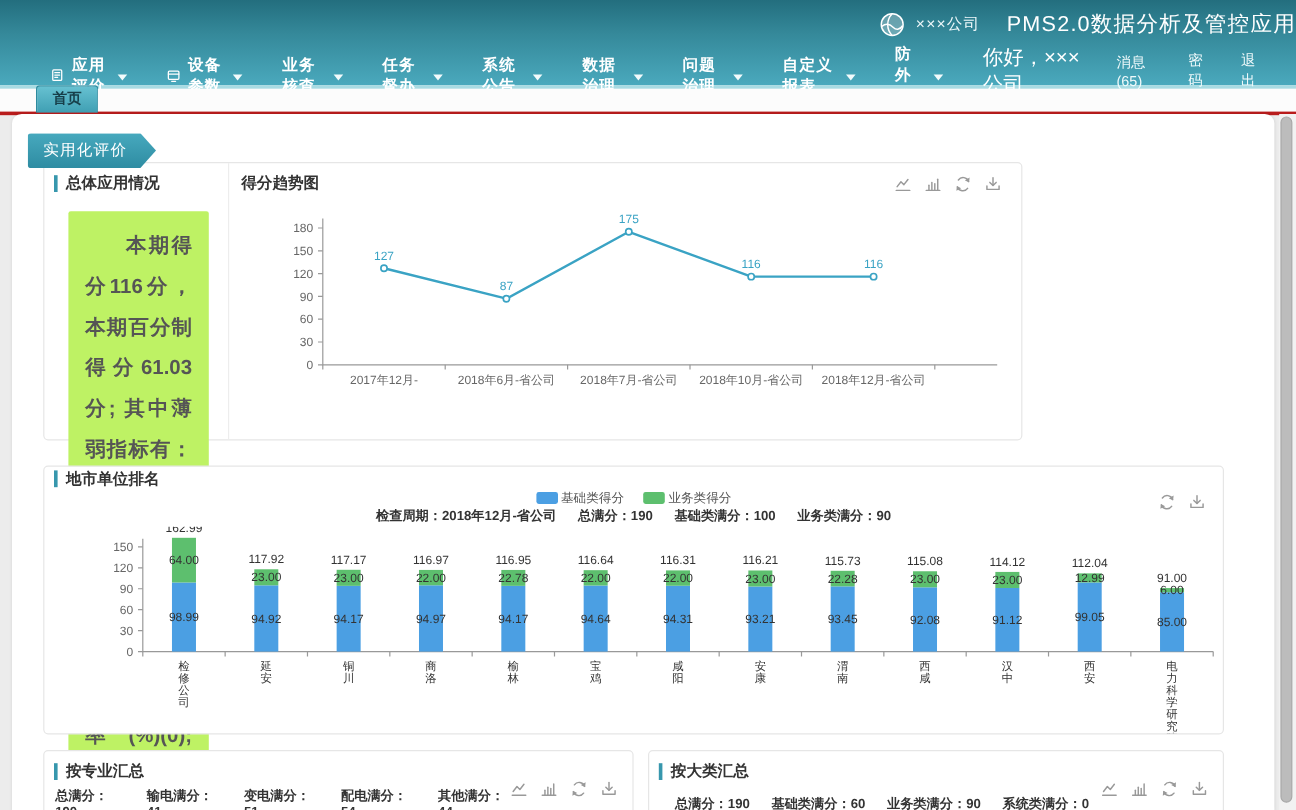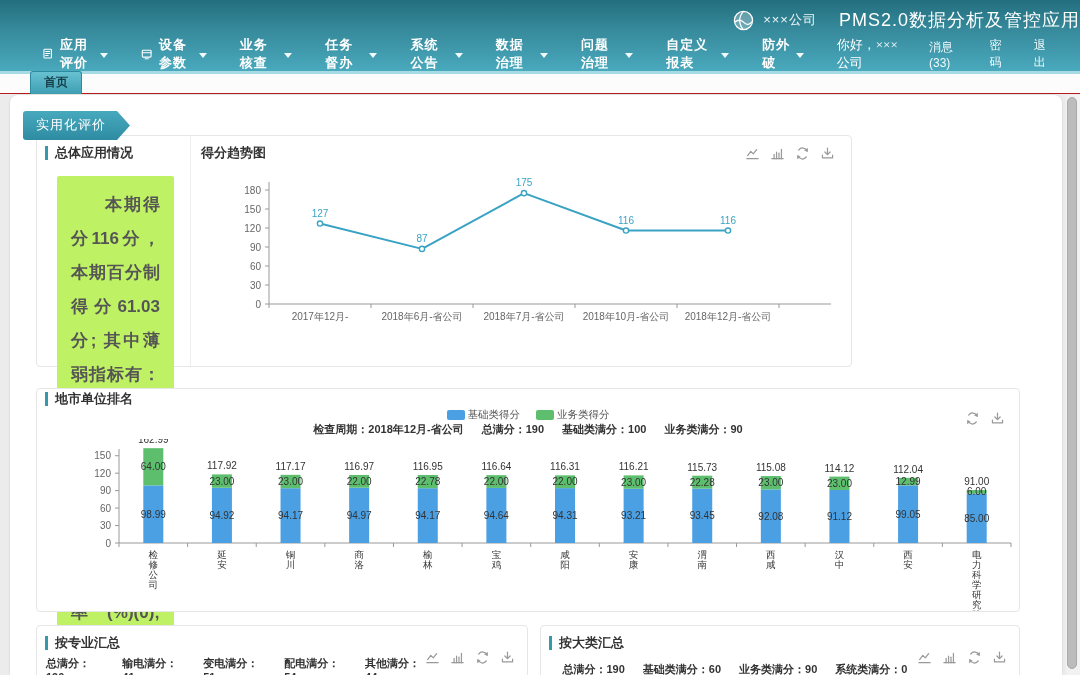--- a/index.html
+++ b/index.html
@@ -18,24 +18,24 @@
   .header-top{display:flex;align-items:center;height:32px;padding:4px 0 0 30px;justify-content:flex-end;}
   .logo{display:flex;align-items:center;margin-right:8px;}
   .company-name{color:#eef8fa;font-size:13px;margin-right:22px;letter-spacing:1px;}
   .app-title{color:#ffffff;font-size:18px;letter-spacing:1px;}
   .nav-row{display:flex;align-items:flex-start;height:32px;padding:0 28px 0 42px;}
   .nav-items{display:flex;align-items:center;}
   .nav-item{display:flex;align-items:center;gap:5px;margin-right:33px;cursor:pointer;}
   .nav-item span{color:#fff;font-size:13px;font-weight:bold;letter-spacing:1px;}
   .caret{width:0;height:0;border-left:4px solid transparent;border-right:4px solid transparent;border-top:5px solid #f2fbfc;margin-top:2px;}
   .nav-right{margin-left:auto;display:flex;align-items:center;gap:26px;}
-  .nav-right .greet{color:#fff;font-size:13px;font-family:Liberation Serif, serif;}
+  .nav-right .greet{color:#fff;font-size:17px;}
   .nav-right a{color:#f0fafb;font-size:12px;text-decoration:none;cursor:pointer;}
   
-  .tabbar{height:19px;background:#fcfcfc;border-bottom:1px solid #b91c1c;position:relative;}
+  .tabbar{height:19px;background:#fcfcfc;border-bottom:3px solid #b91c1c;position:relative;}
   .tab-home{
     position:absolute;left:30px;bottom:-1px;
     padding:2px 13px 3px;
     background:linear-gradient(#67c1d1,#3f9fb3);
     border:1px solid #2d8b9f;border-bottom:none;
     border-radius:3px 3px 0 0;
     color:#173f4a;font-size:12px;font-weight:bold;cursor:pointer;
   }
   
   .badge{
@@ -149,21 +149,21 @@
           <span>自定义报表</span>
           <i class="caret"></i>
         </div>
         <div class="nav-item">
           <span>防外破</span>
           <i class="caret"></i>
         </div>
       </div>
     <div class="nav-right">
       <span class="greet">你好，×××公司</span>
-      <a>消息(33)</a>
+      <a>消息(65)</a>
       <a>密码</a>
       <a>退出</a>
     </div>
   </div>
 </div>
 
 <div class="tabbar">
   <div class="tab-home">首页</div>
 </div>
 

